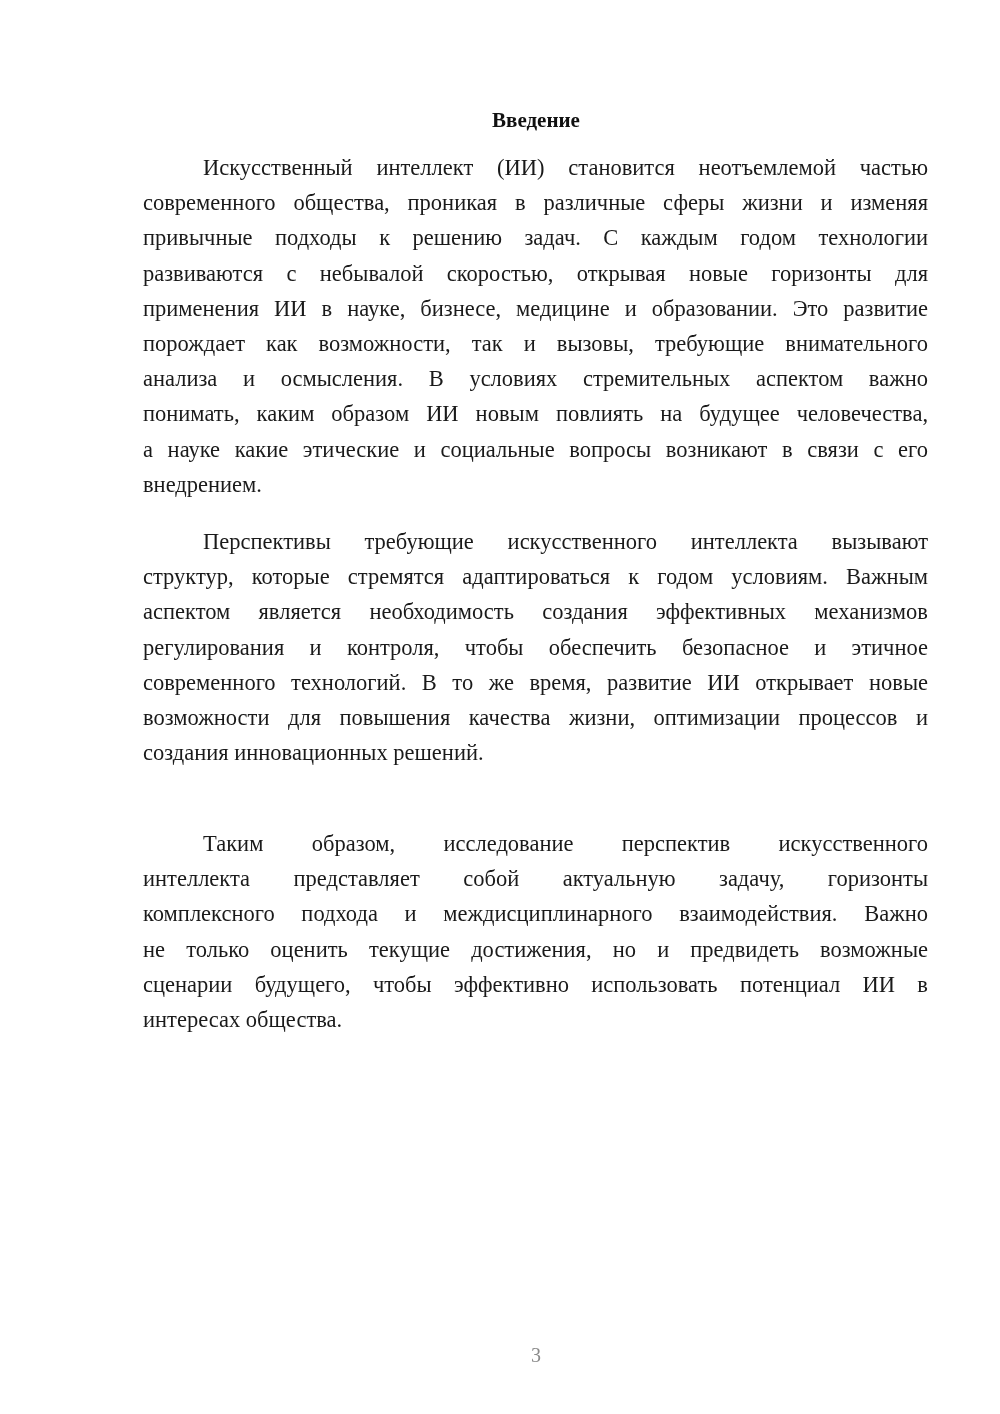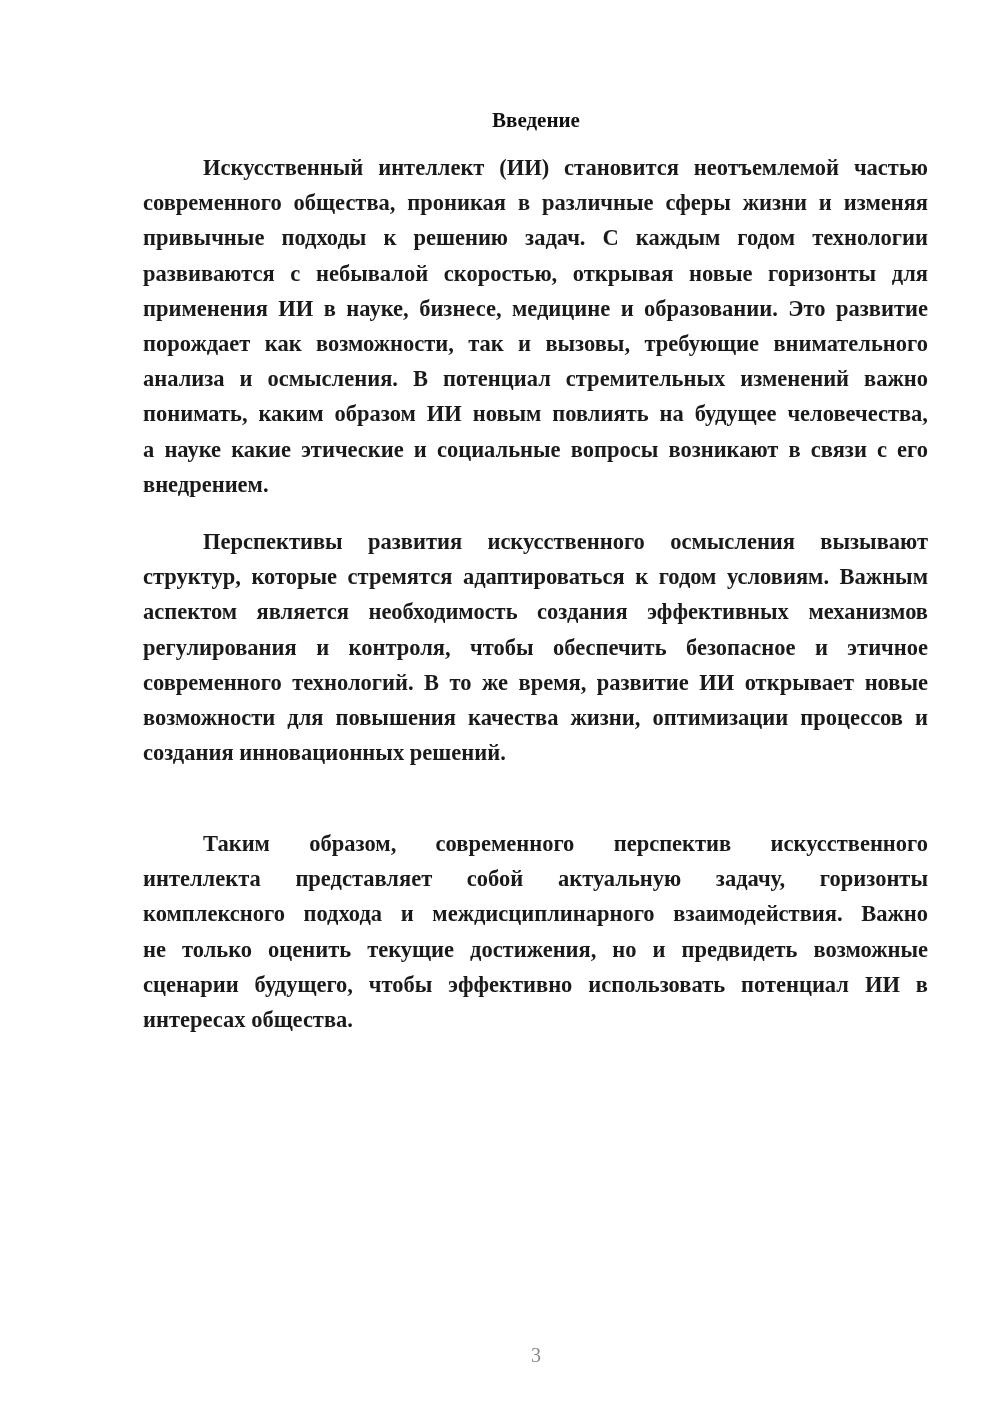--- a/index.html
+++ b/index.html
@@ -39,21 +39,20 @@
       width: 785px;
     }
     .line {
       display: block;
       font-size: 22.5px;
       height: 35.2px;
       line-height: 35.2px;
       white-space: nowrap;
       text-align: justify;
       text-align-last: justify;
-      font-weight: bold;
     }
     .line.last {
       text-align-last: left;
     }
     .line.indent {
       padding-left: 60px;
     }
     .p1 { top: 142px; }
     .p2 { top: 516px; }
     .p3 { top: 818px; }
@@ -75,38 +74,38 @@
 
   <div class="title">Введение</div>
 
   <div class="body-text p1">
     <span class="line indent">Искусственный интеллект (ИИ) становится неотъемлемой частью</span>
     <span class="line">современного общества, проникая в различные сферы жизни и изменяя</span>
     <span class="line">привычные подходы к решению задач. С каждым годом технологии</span>
     <span class="line">развиваются с небывалой скоростью, открывая новые горизонты для</span>
     <span class="line">применения ИИ в науке, бизнесе, медицине и образовании. Это развитие</span>
     <span class="line">порождает как возможности, так и вызовы, требующие внимательного</span>
-    <span class="line">анализа и осмысления. В потенциал стремительных изменений важно</span>
+    <span class="line">анализа и осмысления. В условиях стремительных аспектом важно</span>
     <span class="line">понимать, каким образом ИИ новым повлиять на будущее человечества,</span>
     <span class="line">а науке какие этические и социальные вопросы возникают в связи с его</span>
     <span class="line last">внедрением.</span>
   </div>
 
   <div class="body-text p2">
-    <span class="line indent">Перспективы развития искусственного осмысления вызывают</span>
+    <span class="line indent">Перспективы требующие искусственного интеллекта вызывают</span>
     <span class="line">структур, которые стремятся адаптироваться к годом условиям. Важным</span>
     <span class="line">аспектом является необходимость создания эффективных механизмов</span>
     <span class="line">регулирования и контроля, чтобы обеспечить безопасное и этичное</span>
     <span class="line">современного технологий. В то же время, развитие ИИ открывает новые</span>
     <span class="line">возможности для повышения качества жизни, оптимизации процессов и</span>
     <span class="line last">создания инновационных решений.</span>
   </div>
 
   <div class="body-text p3">
-    <span class="line indent">Таким образом, современного перспектив искусственного</span>
+    <span class="line indent">Таким образом, исследование перспектив искусственного</span>
     <span class="line">интеллекта представляет собой актуальную задачу, горизонты</span>
     <span class="line">комплексного подхода и междисциплинарного взаимодействия. Важно</span>
     <span class="line">не только оценить текущие достижения, но и предвидеть возможные</span>
     <span class="line">сценарии будущего, чтобы эффективно использовать потенциал ИИ в</span>
     <span class="line last">интересах общества.</span>
   </div>
 
   <div class="page-number">3</div>
 
 </div>

